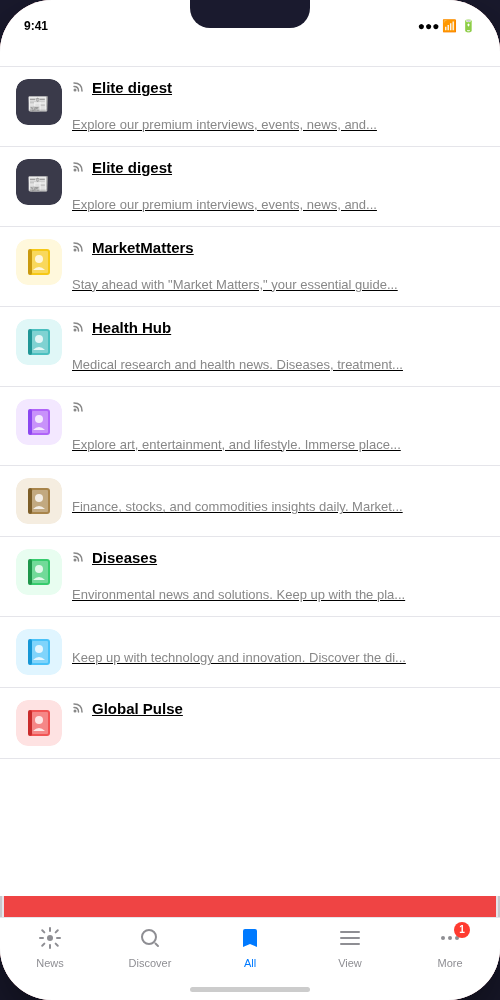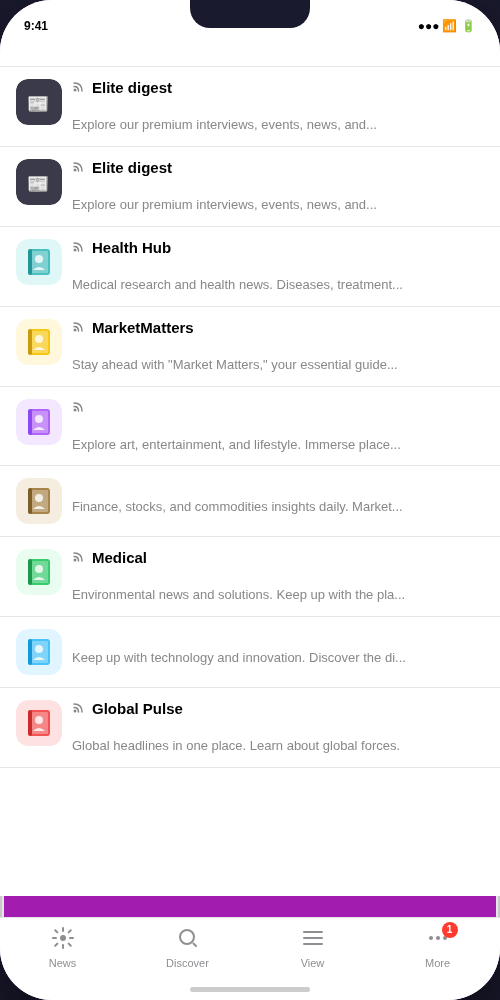--- a/index.html
+++ b/index.html
@@ -7,21 +7,21 @@
       background: #1a1a2e;
       display: flex;
       justify-content: center;
       align-items: center;
       min-height: 100vh;
       font-family: -apple-system, BlinkMacSystemFont, 'SF Pro Text', 'Helvetica Neue', sans-serif;
     }
     .phone-shell {
       width: 500px;
       height: 1000px;
-      background: #a21caf;
+      background: #ef4444;
       border-radius: 52px;
       position: relative;
       overflow: hidden;
       box-shadow: 0 30px 80px rgba(0,0,0,0.6), inset 0 0 0 2px #c8c8cc, inset 0 0 0 4px #e5e5ea;
     }
     .status-bar {
       height: 44px;
       background: #fff;
       display: flex;
       align-items: center;
@@ -73,20 +73,21 @@
       display: flex;
       align-items: center;
       justify-content: center;
     }
     .feed-icon svg {
       width: 100%;
       height: 100%;
     }
     .feed-info {
       flex: 1;
+      text-decoration: underline;
     }
     .feed-title-row {
       display: flex;
       align-items: center;
       gap: 4px;
       margin-bottom: 3px;
     }
     .rss-icon {
       color: #888;
       font-size: 13px;
@@ -225,20 +226,49 @@
           </svg>
         </span>
         <span class="feed-name">Elite digest</span>
       </div>
       <div class="feed-desc">Explore our premium interviews, events, news, and...</div>
     </div>
   </div>
       <div class="feed-item">
     <div class="feed-icon">
       <svg viewBox="0 0 46 46" xmlns="http://www.w3.org/2000/svg">
+    <rect width="46" height="46" rx="12" fill="#fff8dc"></rect>
+
+    <rect x="12" y="10" width="22" height="26" rx="3" fill="#f5c200" opacity="0.9"></rect>
+
+    <rect x="12" y="10" width="4" height="26" rx="2" fill="#b8860b" opacity="0.7"></rect>
+
+    <rect x="16" y="12" width="16" height="22" rx="1" fill="white" opacity="0.3"></rect>
+
+    <circle cx="23" cy="20" r="4" fill="white" opacity="0.8"></circle>
+    <path d="M17 31 Q23 25 29 31" fill="white" opacity="0.8"></path>
+  </svg>
+    </div>
+    <div class="feed-info">
+      <div class="feed-title-row">
+        <span class="rss-icon">
+          <svg width="14" height="14" viewBox="0 0 14 14" fill="none" xmlns="http://www.w3.org/2000/svg">
+            <circle cx="3" cy="11" r="1.5" fill="#888"></circle>
+            <path d="M2 7.5 Q6.5 7.5 6.5 12" stroke="#888" stroke-width="1.5" fill="none" stroke-linecap="round"></path>
+            <path d="M2 4 Q10 4 10 12" stroke="#888" stroke-width="1.5" fill="none" stroke-linecap="round"></path>
+          </svg>
+        </span>
+        <span class="feed-name">MarketMatters</span>
+      </div>
+      <div class="feed-desc">Stay ahead with "Market Matters,"  your essential guide...</div>
+    </div>
+  </div>
+      <div class="feed-item">
+    <div class="feed-icon">
+      <svg viewBox="0 0 46 46" xmlns="http://www.w3.org/2000/svg">
     <rect width="46" height="46" rx="12" fill="#e0f7f7"></rect>
 
     <rect x="12" y="10" width="22" height="26" rx="3" fill="#3ab8b8" opacity="0.9"></rect>
 
     <rect x="12" y="10" width="4" height="26" rx="2" fill="#0e8585" opacity="0.7"></rect>
 
     <rect x="16" y="12" width="16" height="22" rx="1" fill="white" opacity="0.3"></rect>
 
     <circle cx="23" cy="20" r="4" fill="white" opacity="0.8"></circle>
     <path d="M17 31 Q23 25 29 31" fill="white" opacity="0.8"></path>
@@ -254,49 +284,20 @@
           </svg>
         </span>
         <span class="feed-name">Health Hub</span>
       </div>
       <div class="feed-desc">Medical research and health news. Diseases, treatment...</div>
     </div>
   </div>
       <div class="feed-item">
     <div class="feed-icon">
       <svg viewBox="0 0 46 46" xmlns="http://www.w3.org/2000/svg">
-    <rect width="46" height="46" rx="12" fill="#fff8dc"></rect>
-
-    <rect x="12" y="10" width="22" height="26" rx="3" fill="#f5c200" opacity="0.9"></rect>
-
-    <rect x="12" y="10" width="4" height="26" rx="2" fill="#b8860b" opacity="0.7"></rect>
-
-    <rect x="16" y="12" width="16" height="22" rx="1" fill="white" opacity="0.3"></rect>
-
-    <circle cx="23" cy="20" r="4" fill="white" opacity="0.8"></circle>
-    <path d="M17 31 Q23 25 29 31" fill="white" opacity="0.8"></path>
-  </svg>
-    </div>
-    <div class="feed-info">
-      <div class="feed-title-row">
-        <span class="rss-icon">
-          <svg width="14" height="14" viewBox="0 0 14 14" fill="none" xmlns="http://www.w3.org/2000/svg">
-            <circle cx="3" cy="11" r="1.5" fill="#888"></circle>
-            <path d="M2 7.5 Q6.5 7.5 6.5 12" stroke="#888" stroke-width="1.5" fill="none" stroke-linecap="round"></path>
-            <path d="M2 4 Q10 4 10 12" stroke="#888" stroke-width="1.5" fill="none" stroke-linecap="round"></path>
-          </svg>
-        </span>
-        <span class="feed-name">MarketMatters</span>
-      </div>
-      <div class="feed-desc">Stay ahead with "Market Matters,"  your essential guide...</div>
-    </div>
-  </div>
-      <div class="feed-item">
-    <div class="feed-icon">
-      <svg viewBox="0 0 46 46" xmlns="http://www.w3.org/2000/svg">
     <rect width="46" height="46" rx="12" fill="#f3e8ff"></rect>
 
     <rect x="12" y="10" width="22" height="26" rx="3" fill="#a855f7" opacity="0.9"></rect>
 
     <rect x="12" y="10" width="4" height="26" rx="2" fill="#7c3aed" opacity="0.7"></rect>
 
     <rect x="16" y="12" width="16" height="22" rx="1" fill="white" opacity="0.3"></rect>
 
     <circle cx="23" cy="20" r="4" fill="white" opacity="0.8"></circle>
     <path d="M17 31 Q23 25 29 31" fill="white" opacity="0.8"></path>
@@ -351,21 +352,21 @@
     </div>
     <div class="feed-info">
       <div class="feed-title-row">
         <span class="rss-icon">
           <svg width="14" height="14" viewBox="0 0 14 14" fill="none" xmlns="http://www.w3.org/2000/svg">
             <circle cx="3" cy="11" r="1.5" fill="#888"></circle>
             <path d="M2 7.5 Q6.5 7.5 6.5 12" stroke="#888" stroke-width="1.5" fill="none" stroke-linecap="round"></path>
             <path d="M2 4 Q10 4 10 12" stroke="#888" stroke-width="1.5" fill="none" stroke-linecap="round"></path>
           </svg>
         </span>
-        <span class="feed-name">Medical</span>
+        <span class="feed-name">Diseases</span>
       </div>
       <div class="feed-desc">Environmental news and solutions. Keep up with the pla...</div>
     </div>
   </div>
       <div class="feed-item">
     <div class="feed-icon">
       <svg viewBox="0 0 46 46" xmlns="http://www.w3.org/2000/svg">
     <rect width="46" height="46" rx="12" fill="#e0f5ff"></rect>
 
     <rect x="12" y="10" width="22" height="26" rx="3" fill="#38bdf8" opacity="0.9"></rect>
@@ -401,21 +402,20 @@
       <div class="feed-title-row">
         <span class="rss-icon">
           <svg width="14" height="14" viewBox="0 0 14 14" fill="none" xmlns="http://www.w3.org/2000/svg">
             <circle cx="3" cy="11" r="1.5" fill="#888"></circle>
             <path d="M2 7.5 Q6.5 7.5 6.5 12" stroke="#888" stroke-width="1.5" fill="none" stroke-linecap="round"></path>
             <path d="M2 4 Q10 4 10 12" stroke="#888" stroke-width="1.5" fill="none" stroke-linecap="round"></path>
           </svg>
         </span>
         <span class="feed-name">Global Pulse</span>
       </div>
-      <div class="feed-desc">Global headlines in one place. Learn about global forces.</div>
     </div>
   </div>
     </div>
 
   <div class="bottom-nav" id="bottom-nav-container">
   <div class="nav-item">
     <div class="nav-icon ">
       <svg width="24" height="24" viewBox="0 0 24 24" fill="none" xmlns="http://www.w3.org/2000/svg">
       <circle cx="12" cy="12" r="3" fill="#8e8e93"></circle>
       <path d="M12 2v3M12 19v3M2 12h3M19 12h3M4.22 4.22l2.12 2.12M17.66 17.66l2.12 2.12M4.22 19.78l2.12-2.12M17.66 6.34l2.12-2.12" stroke="#8e8e93" stroke-width="2" stroke-linecap="round"></path>
@@ -428,20 +428,29 @@
     <div class="nav-icon ">
       <svg width="24" height="24" viewBox="0 0 24 24" fill="none" xmlns="http://www.w3.org/2000/svg">
       <circle cx="11" cy="11" r="7" stroke="#8e8e93" stroke-width="2"></circle>
       <path d="M20 20l-2.5-2.5" stroke="#8e8e93" stroke-width="2" stroke-linecap="round"></path>
     </svg>
       
     </div>
     <span class="nav-label ">Discover</span>
   </div>
       <div class="nav-item">
+    <div class="nav-icon active">
+      <svg width="24" height="24" viewBox="0 0 24 24" fill="none" xmlns="http://www.w3.org/2000/svg">
+      <path d="M17 3H7a2 2 0 0 0-2 2v16l7-3 7 3V5a2 2 0 0 0-2-2z" fill="#007aff"></path>
+    </svg>
+      
+    </div>
+    <span class="nav-label active">All</span>
+  </div>
+      <div class="nav-item">
     <div class="nav-icon ">
       <svg width="24" height="24" viewBox="0 0 24 24" fill="none" xmlns="http://www.w3.org/2000/svg">
       <path d="M3 6h18M3 12h18M3 18h18" stroke="#8e8e93" stroke-width="2" stroke-linecap="round"></path>
     </svg>
       
     </div>
     <span class="nav-label ">View</span>
   </div>
       <div class="nav-item">
     <div class="nav-icon ">

